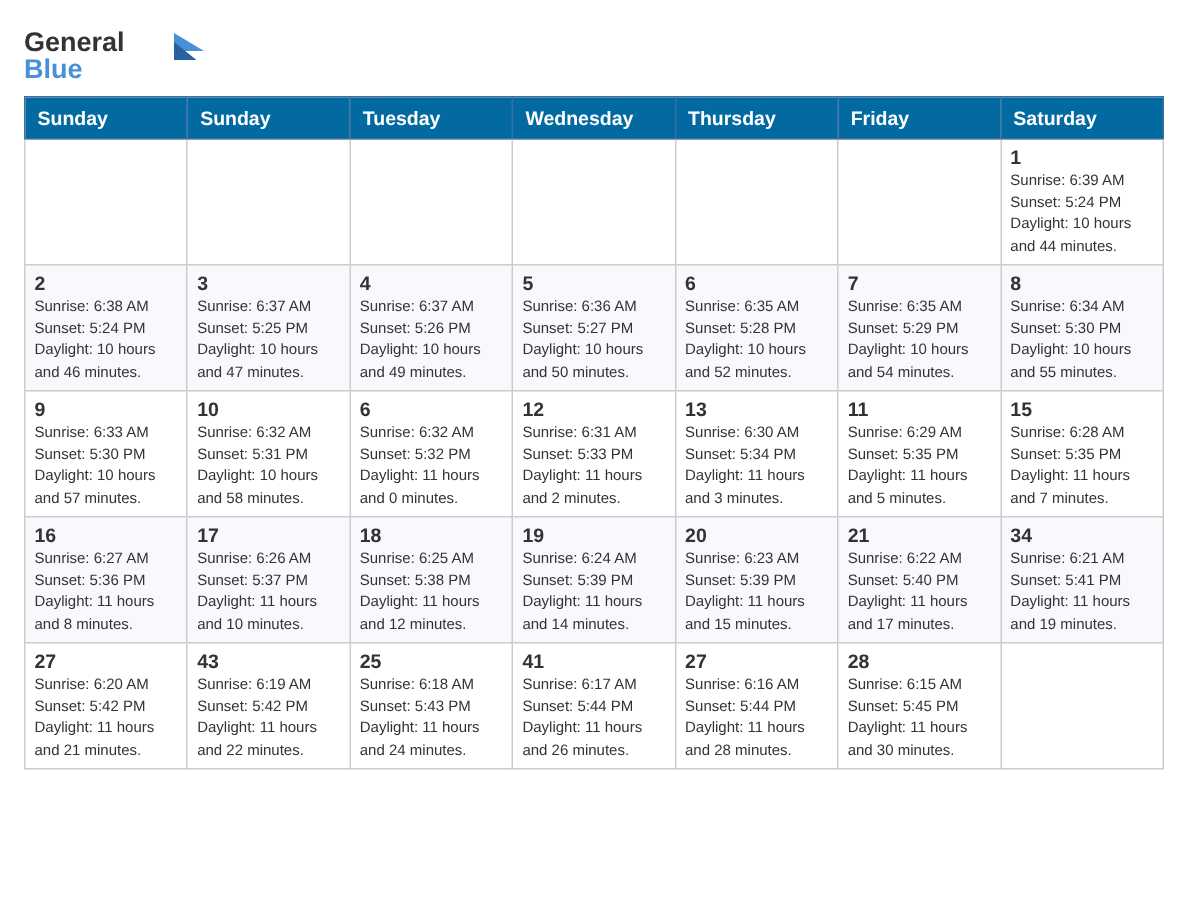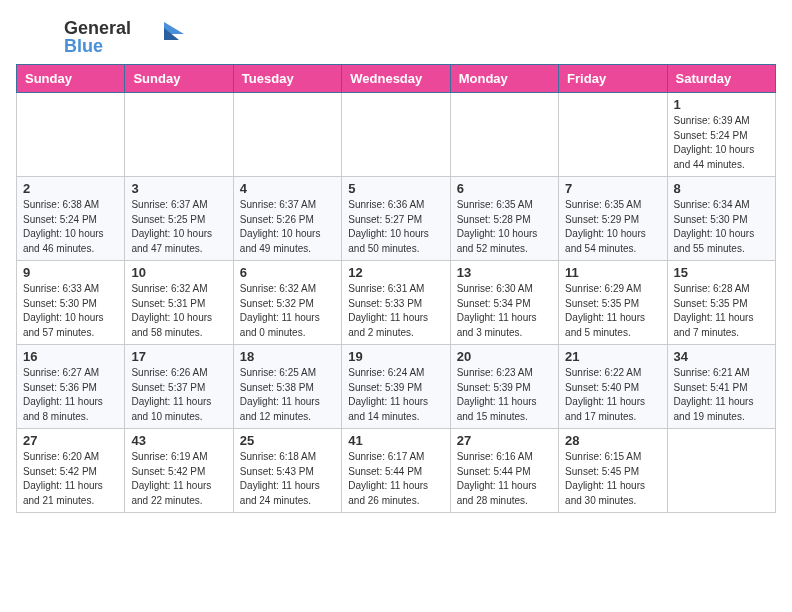--- a/index.html
+++ b/index.html
@@ -13,42 +13,41 @@
     .header-logo {
       display: flex;
       align-items: flex-start;
       justify-content: space-between;
       margin-bottom: 8px;
     }
     .logo {
       display: flex;
       align-items: center;
       gap: 2px;
-      margin-left: 48px;
     }
     .title-block {
       text-align: right;
     }
     .title-block h1 {
       font-size: 32px;
       font-weight: bold;
       color: #333;
     }
     .title-block h2 {
       font-size: 16px;
       font-weight: normal;
       color: #333;
     }
     .calendar {
       width: 100%;
       border-collapse: collapse;
       border: 1px solid #ccc;
     }
     .calendar th {
-      background: #ec4899;
+      background: #0369a1;
       color: #fff;
       font-size: 13px;
       font-weight: bold;
       padding: 6px 8px;
       text-align: left;
       border: 1px solid #3a6fa0;
     }
     .calendar td {
       width: 108px;
       vertical-align: top;
@@ -96,21 +95,21 @@
   </div>
 </div>
 
 <table class="calendar">
   <thead>
     <tr>
     <th>Sunday</th>
         <th>Sunday</th>
         <th>Tuesday</th>
         <th>Wednesday</th>
-        <th>Monday</th>
+        <th>Thursday</th>
         <th>Friday</th>
         <th>Saturday</th>
       </tr>
   </thead>
   <tbody id="calendar-body">
   <tr>
         <td class="empty-cell"></td>
         <td class="empty-cell"></td>
         <td class="empty-cell"></td>
         <td class="empty-cell"></td>

